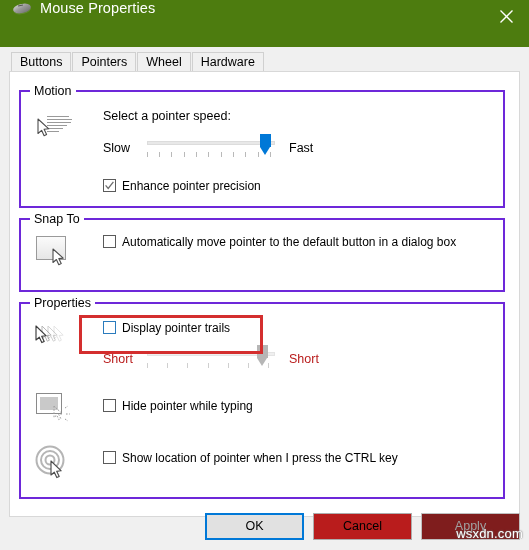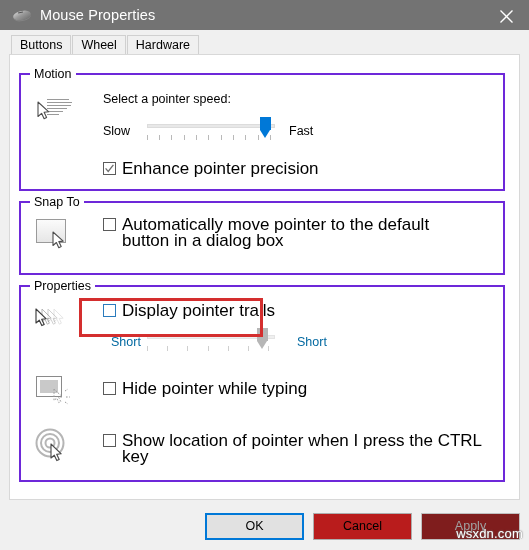--- a/index.html
+++ b/index.html
@@ -23,24 +23,24 @@
     left: 0; top: 0;
     width: 529px;
     height: 550px;
     background: #f0f0f0;
     display: flex;
     flex-direction: column;
   }
 
   
   #titlebar {
-    height: 30px;
-    background: #737373;
+    height: 47px;
+    background: #4d7c0f;
     display: flex;
-    align-items: center;
+    align-items: flex-start;
     flex: 0 0 auto;
     position: relative;
   }
   #title-icon {
     width: 22px;
     height: 16px;
     margin-left: 11px;
     margin-right: 7px;
     position: relative;
     flex: 0 0 auto;
@@ -194,42 +194,42 @@
   .ctrl-icon .rings { position:absolute; left:2px; top:2px; }
   .ctrl-icon .arrow { position:absolute; left:17px; top:17px; }
 
   
   .plain-label {
     position: absolute;
     font-size: 12.5px;
     color: #000;
     white-space: nowrap;
   }
-  .plain-label.disabled { color: #0369a1; margin-left: 8px; }
+  .plain-label.disabled { color: #b91c1c; }
 
   
   .cb-row {
     position: absolute;
     display: flex;
     align-items: flex-start;
   }
   .checkbox {
     width: 13px; height: 13px;
     border: 1px solid #5a5a5a;
     background: #ffffff;
     box-sizing: border-box;
     flex: 0 0 auto;
     margin-top: 1px;
     position: relative;
   }
   .checkbox.focus-blue { border-color: #2a7bbd; }
   .checkbox svg { position:absolute; left:0; top:0; }
   .cb-text {
     margin-left: 6px;
-    font-size: 17px;
+    font-size: 12px;
     color: #000;
     line-height: 16px;
   }
 
   
   .slider { position: absolute; }
   .slider .track {
     position: absolute;
     left: 0; top: 7px;
     height: 4px;
@@ -334,20 +334,21 @@
     <div id="close-button">
       <svg width="15" height="15" viewBox="0 0 15 15" aria-hidden="true">
         <line x1="1.5" y1="1.5" x2="13.5" y2="13.5" stroke="#ffffff" stroke-width="1.3"></line>
         <line x1="13.5" y1="1.5" x2="1.5" y2="13.5" stroke="#ffffff" stroke-width="1.3"></line>
       </svg>
     </div>
   </div>
 
   <div id="tab-strip">
     <div class="tab">Buttons</div>
+    <div class="tab">Pointers</div>
     <div class="tab">Wheel</div>
     <div class="tab">Hardware</div>
   </div>
 
   <div id="tab-page">
 
     <div class="group" id="group-motion">
       <div class="group-title">Motion</div>
 
       <div class="opt-icon cursor-speed" style="left:12px; top:18px;">

